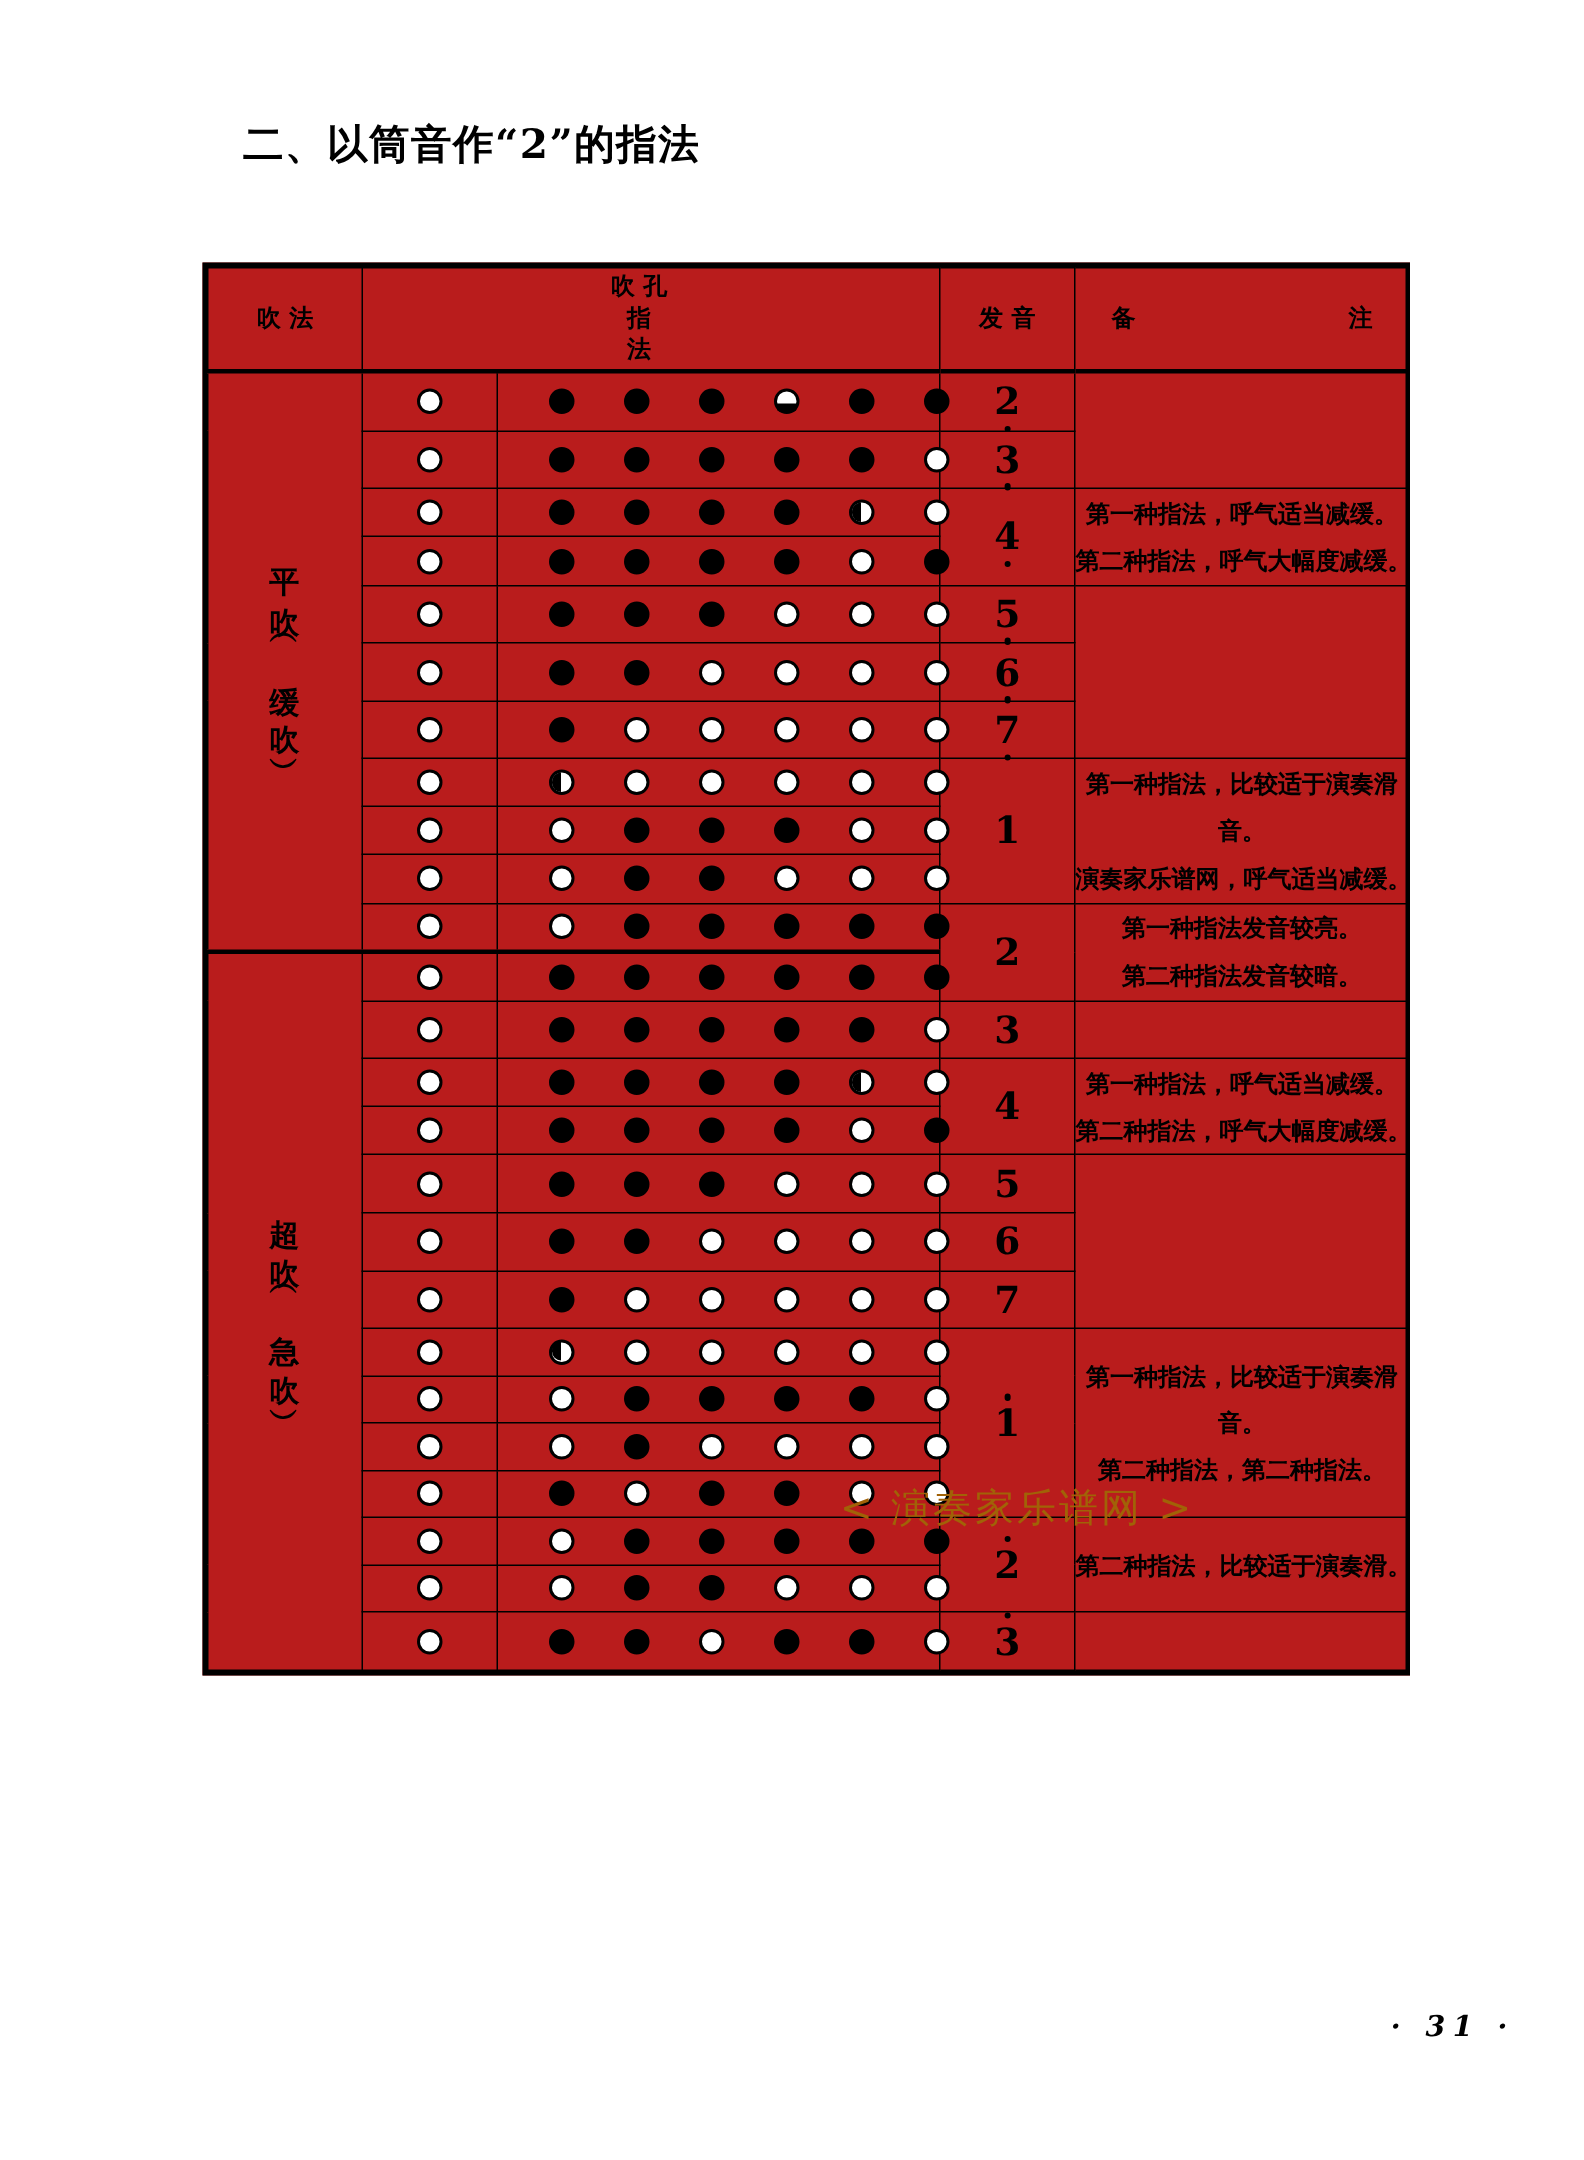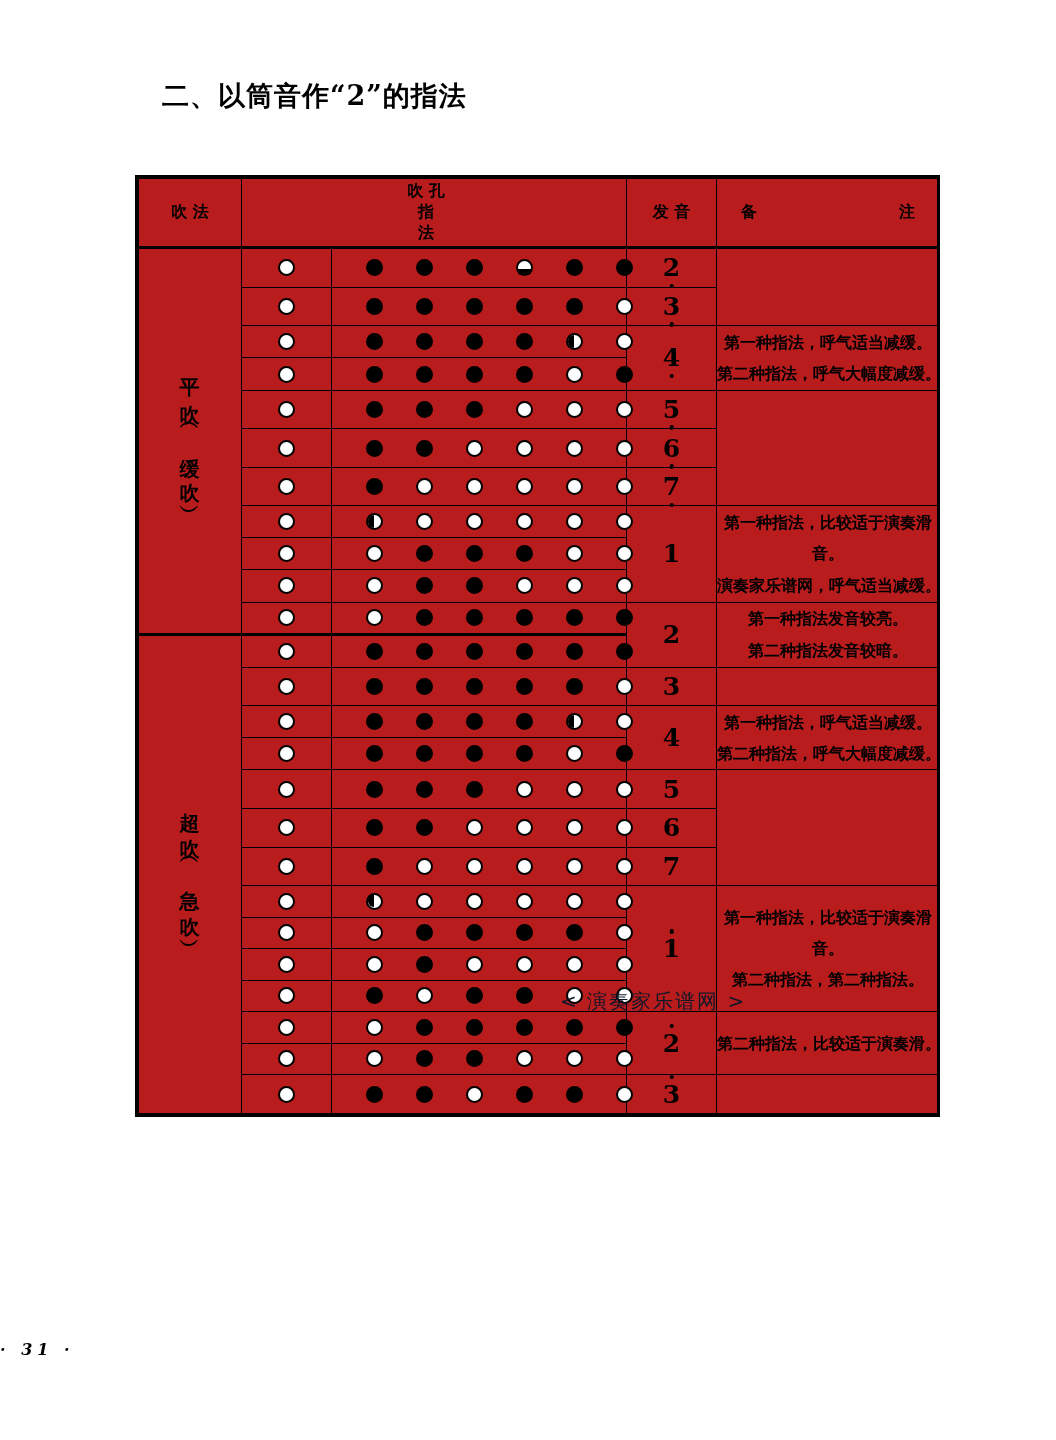--- a/index.html
+++ b/index.html
@@ -181,38 +181,38 @@
   td.notecell div { white-space:nowrap; }
   td.blank { }
 
   
   tr.section-break td { border-top:3px solid #000; }
 
   
   .watermark {
     position:absolute;
     left:560px; top:988px;
-    font-size:20px;
-    color:#0f172a;
+    font-size:26px;
+    color:#a16207;
     font-family:"DejaVu Sans","Liberation Sans",sans-serif;
     letter-spacing:2px;
     white-space:nowrap;
     pointer-events:none;
   }
 
   
   .pagenum {
     position:absolute;
     left:0; top:1340px;
     width:1010px;
-    text-align:left;
+    text-align:right;
     font-family:"DejaVu Serif","Liberation Serif",serif;
     font-style:italic;
     font-weight:bold;
-    font-size:16px;
+    font-size:19px;
     letter-spacing:5px;
   }
 </style>
 </head>
 <body>
 
 <div class="page">
 
   <div class="title">二、以筒音作“2”的指法</div>
 

